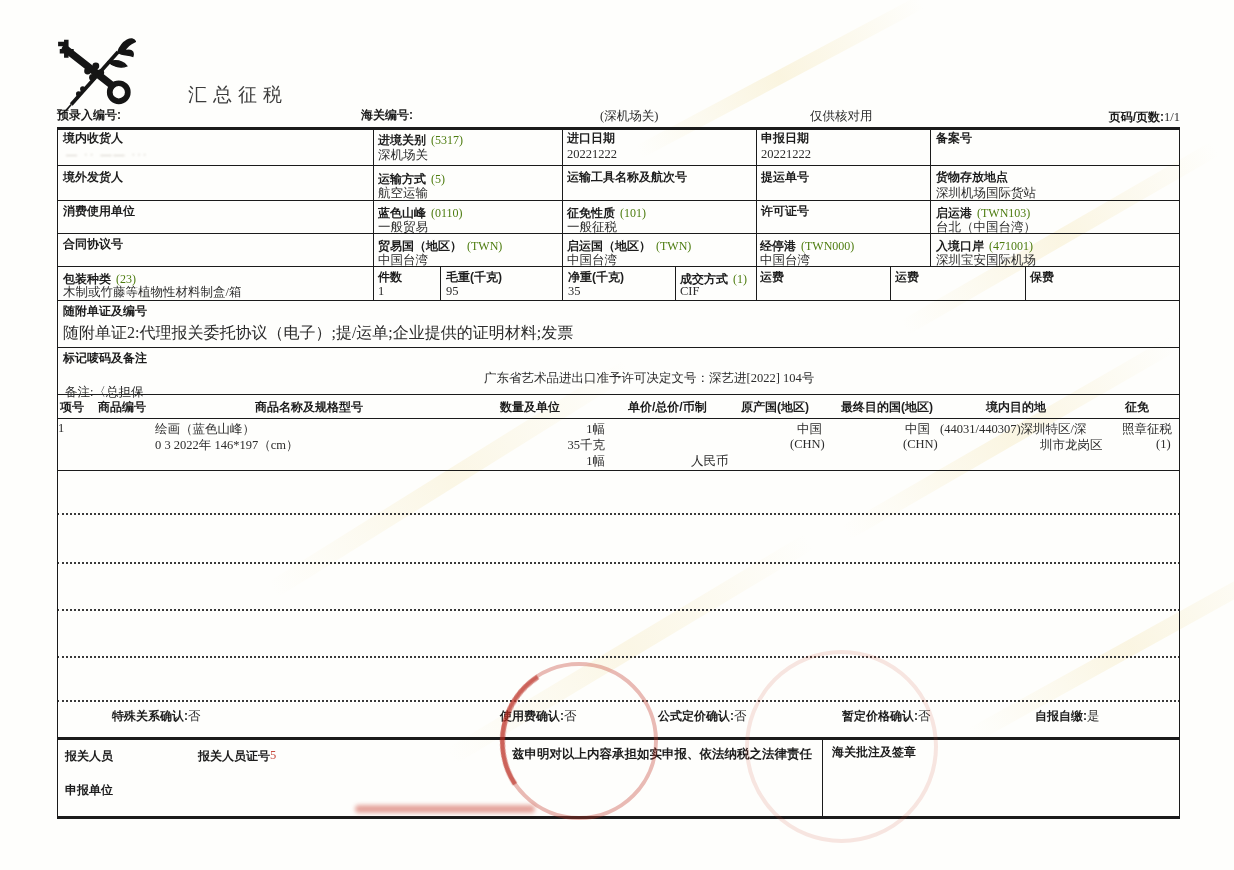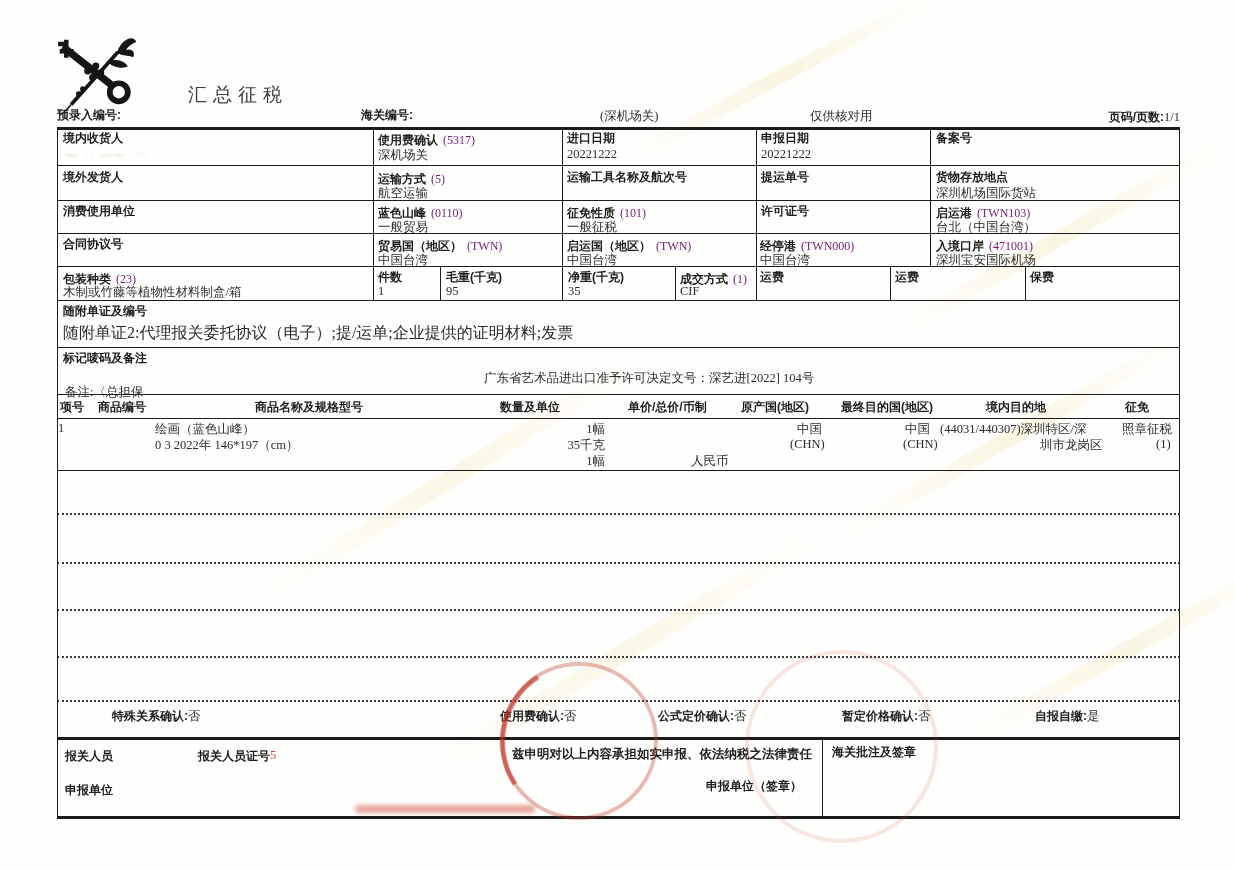--- a/index.html
+++ b/index.html
@@ -3,21 +3,21 @@
 <meta charset="utf-8">
 <style>
   html,body{margin:0;padding:0;background:#e8e8e8;}
   .page{
     position:relative;width:1234px;height:870px;background:#fefefc;
     font-family:"Liberation Sans","DejaVu Sans",sans-serif;color:#1c1c1c;
     overflow:hidden;margin:0 auto;
   }
   .abs{position:absolute;}
   .lbl{font-weight:bold;font-size:12px;white-space:nowrap;}
-  .code{font-family:"Liberation Serif","DejaVu Serif",serif;font-weight:normal;font-size:12px;color:#701a75;margin-left:5px;white-space:nowrap;}
+  .code{font-family:"Liberation Serif","DejaVu Serif",serif;font-weight:normal;font-size:12px;color:#4d7c0f;margin-left:5px;white-space:nowrap;}
   .val{font-family:"Liberation Serif","DejaVu Serif",serif;font-size:12.5px;color:#2b2b2b;white-space:nowrap;}
   .vline{position:absolute;width:1.4px;background:#1b1b1b;}
   .hline{position:absolute;height:1.4px;background:#1b1b1b;left:57px;width:1123px;}
   .hline.thick{height:2.6px;}
   .dashline{position:absolute;left:57px;width:1123px;border-top:2px dotted #3a3a3a;height:0;}
   .title{font-weight:bold;font-size:26px;letter-spacing:2px;}
   .stamp-text{font-size:19px;letter-spacing:6px;color:#3d3d3d;font-family:"Liberation Serif","DejaVu Serif",serif;}
   .redacted{color:#c9c3b8;filter:blur(1px);font-size:11px;letter-spacing:2px;}
   .red-ink{color:rgba(190,45,32,.85);filter:blur(.4px);}
   .stamp-circle{position:absolute;border-radius:50%;pointer-events:none;}
@@ -95,21 +95,21 @@
   <div class="vline" style="left:930px;top:127px;height:139px;"></div>
   <div class="vline" style="left:440px;top:266px;height:34px;"></div>
   <div class="vline" style="left:675px;top:266px;height:34px;"></div>
   <div class="vline" style="left:890px;top:266px;height:34px;"></div>
   <div class="vline" style="left:1025px;top:266px;height:34px;"></div>
   <div class="vline" style="left:822px;top:737px;height:79px;"></div>
 
   <div class="abs lbl" style="left:63px;top:130px;">境内收货人</div>
   <div class="abs redacted" style="left:66px;top:148px;">— ·· —— ···</div>
   <div class="abs" style="left:378px;top:130px;">
-    <span class="lbl">使用费确认</span><span class="code">(5317)</span>
+    <span class="lbl">进境关别</span><span class="code">(5317)</span>
   </div>
   <div class="abs val" style="left:378px;top:147px;">深机场关</div>
   <div class="abs lbl" style="left:567px;top:130px;font-family:Liberation Serif, serif;">进口日期</div>
   <div class="abs val" style="left:567px;top:147px;">20221222</div>
   <div class="abs lbl" style="left:761px;top:130px;">申报日期</div>
   <div class="abs val" style="left:761px;top:147px;">20221222</div>
   <div class="abs lbl" style="left:936px;top:130px;">备案号</div>
 
   <div class="abs lbl" style="left:63px;top:169px;">境外发货人</div>
   <div class="abs" style="left:378px;top:169px;">
@@ -220,21 +220,20 @@
   </div>
   <div class="abs" style="left:1035px;top:706px;">
     <span class="lbl">自报自缴:</span><span class="val">是</span>
   </div>
 
   <div class="abs lbl" style="left:65px;top:748px;">报关人员</div>
   <div class="abs lbl" style="left:198px;top:748px;">报关人员证号</div>
   <div class="abs val red-ink" style="left:270px;top:748px;">5</div>
   <div class="abs lbl" style="left:65px;top:782px;">申报单位</div>
   <div class="abs lbl right-align" style="left:495px;top:746px;width:317px;font-size:12.5px;">兹申明对以上内容承担如实申报、依法纳税之法律责任</div>
-  <div class="abs lbl right-align" style="left:495px;top:778px;width:307px;">申报单位（签章）</div>
   <div class="abs lbl" style="left:832px;top:744px;">海关批注及签章</div>
 
   <div class="stamp-circle" style="left:500px;top:662px;width:150px;height:150px;border:4px solid rgba(195,60,45,.35);"></div>
   <div class="stamp-circle" style="left:500px;top:662px;width:150px;height:150px;border:5px solid transparent;border-left:5px solid rgba(185,40,30,.6);transform:rotate(12deg);filter:blur(.6px);"></div>
   <div class="stamp-circle" style="left:745px;top:650px;width:185px;height:185px;border:4px solid rgba(205,75,60,.14);"></div>
   <div class="abs" style="left:355px;top:805px;width:180px;height:8px;background:rgba(200,55,40,.45);filter:blur(2px);border-radius:4px;"></div>
 
 </div>
 
 </body></html>

